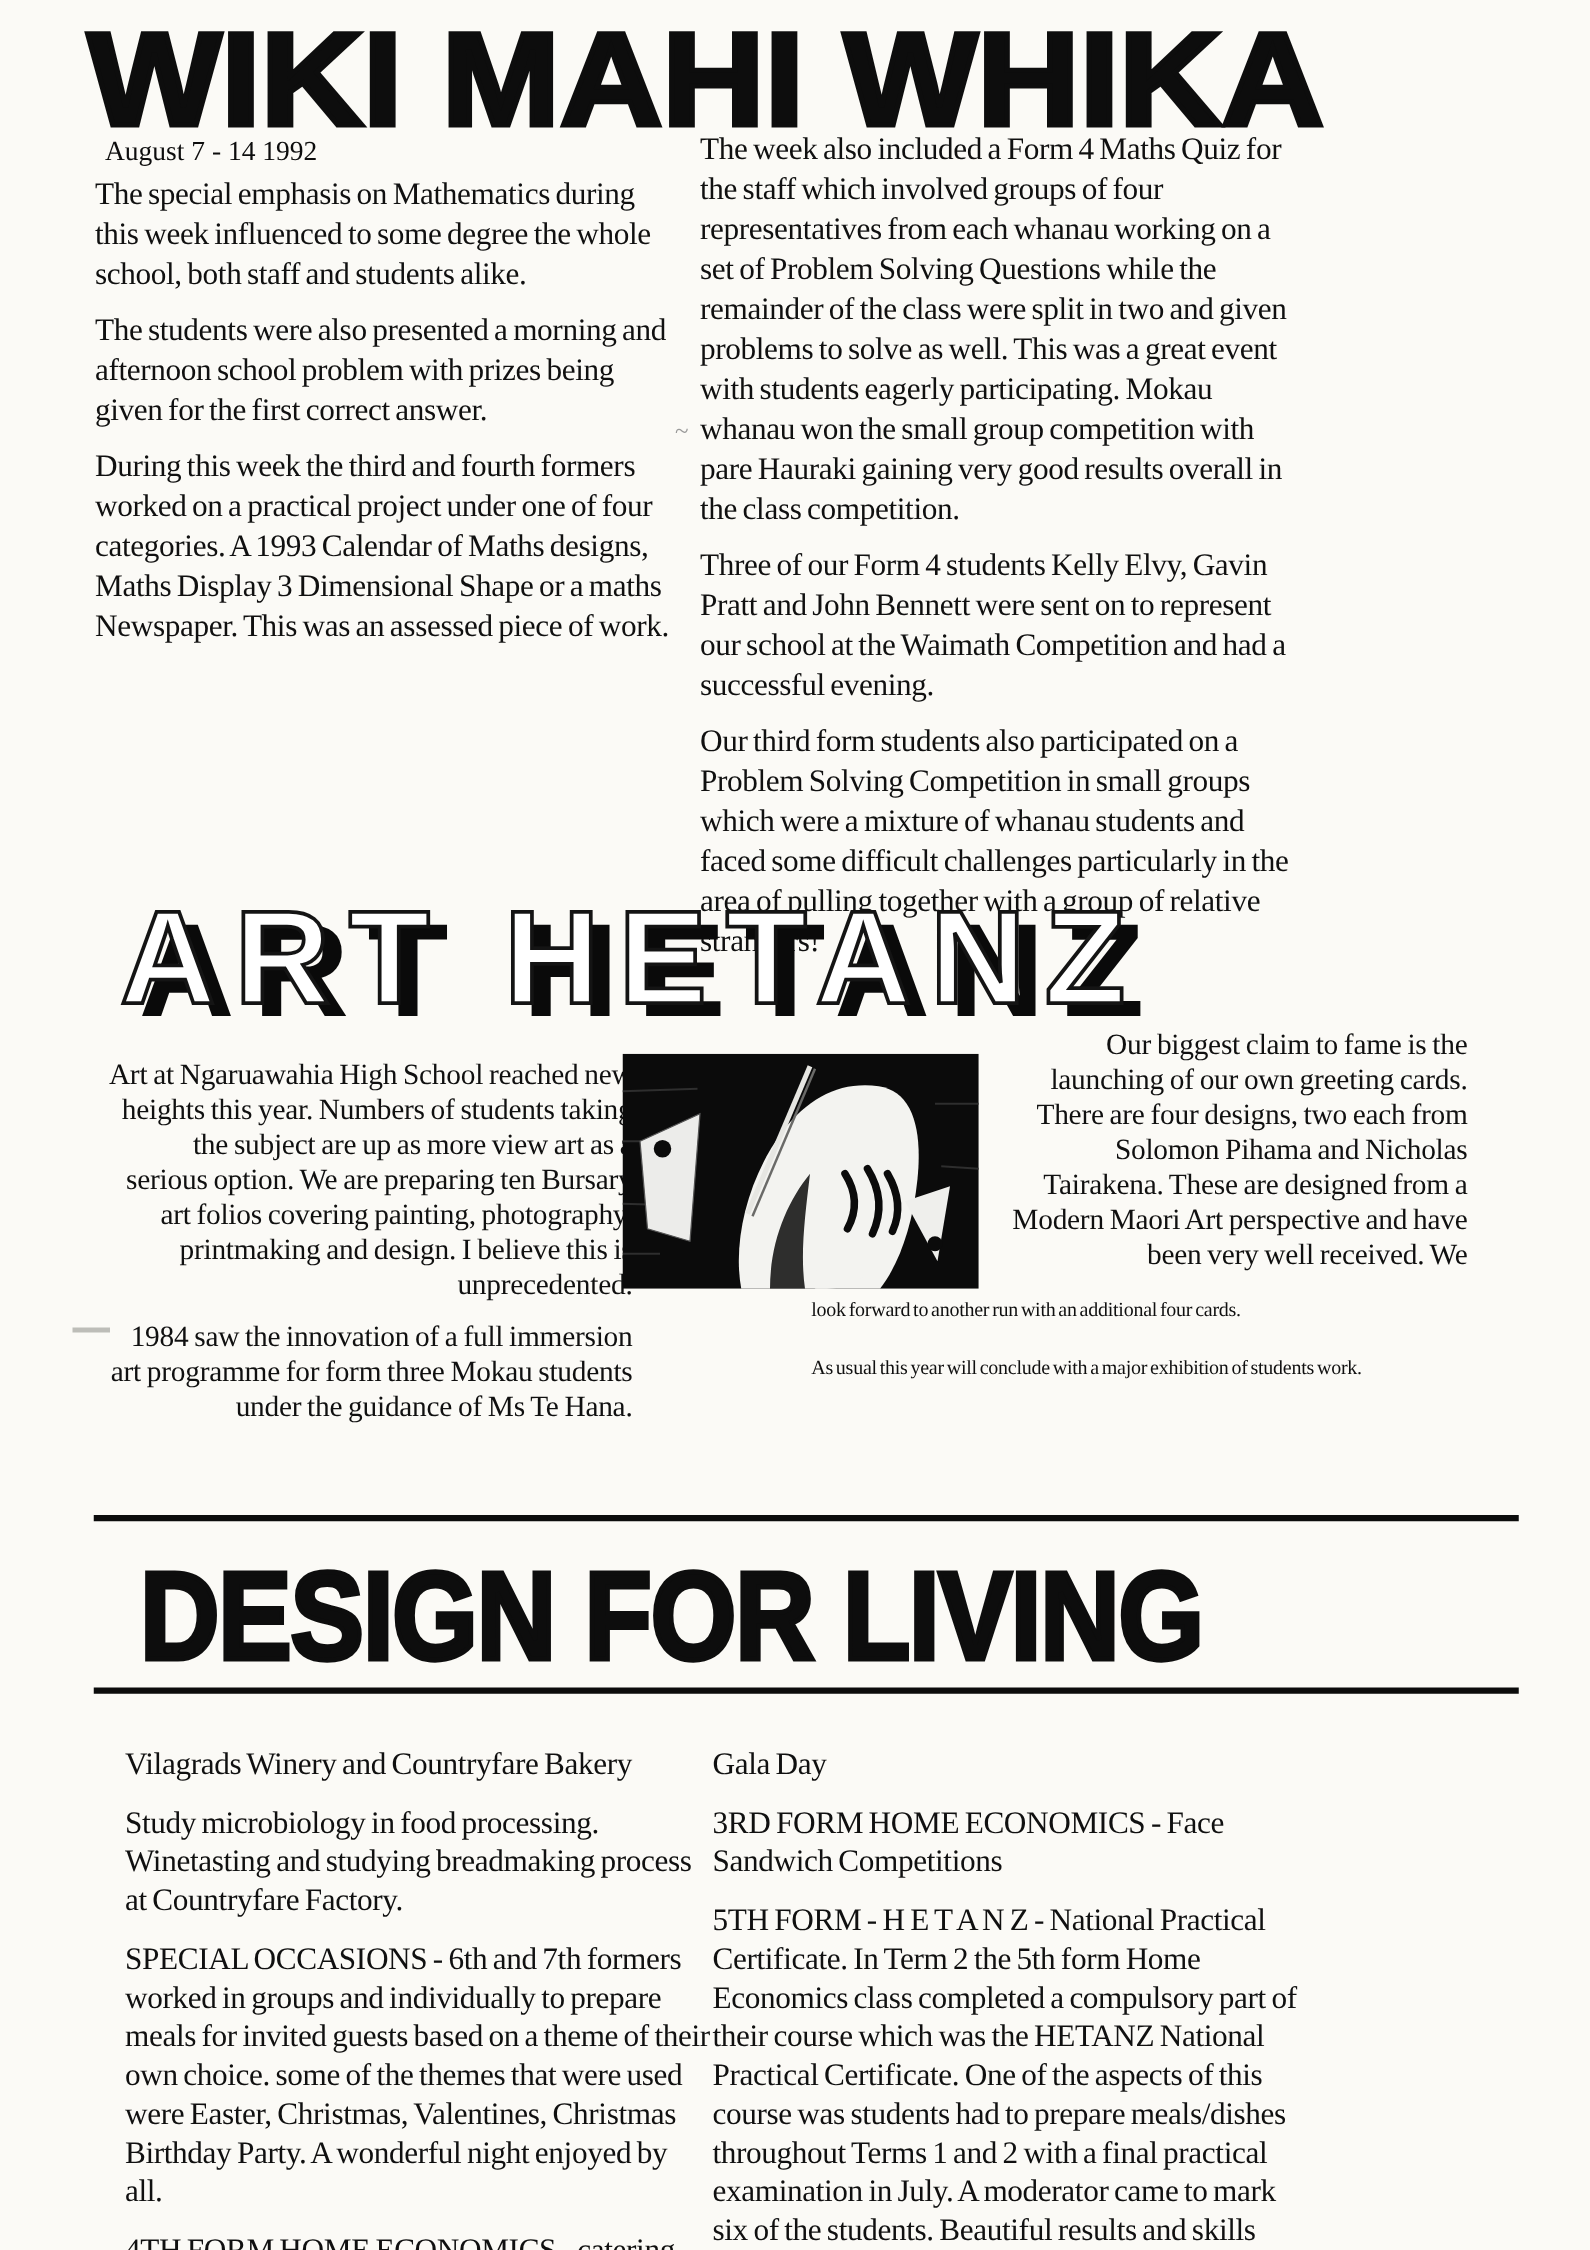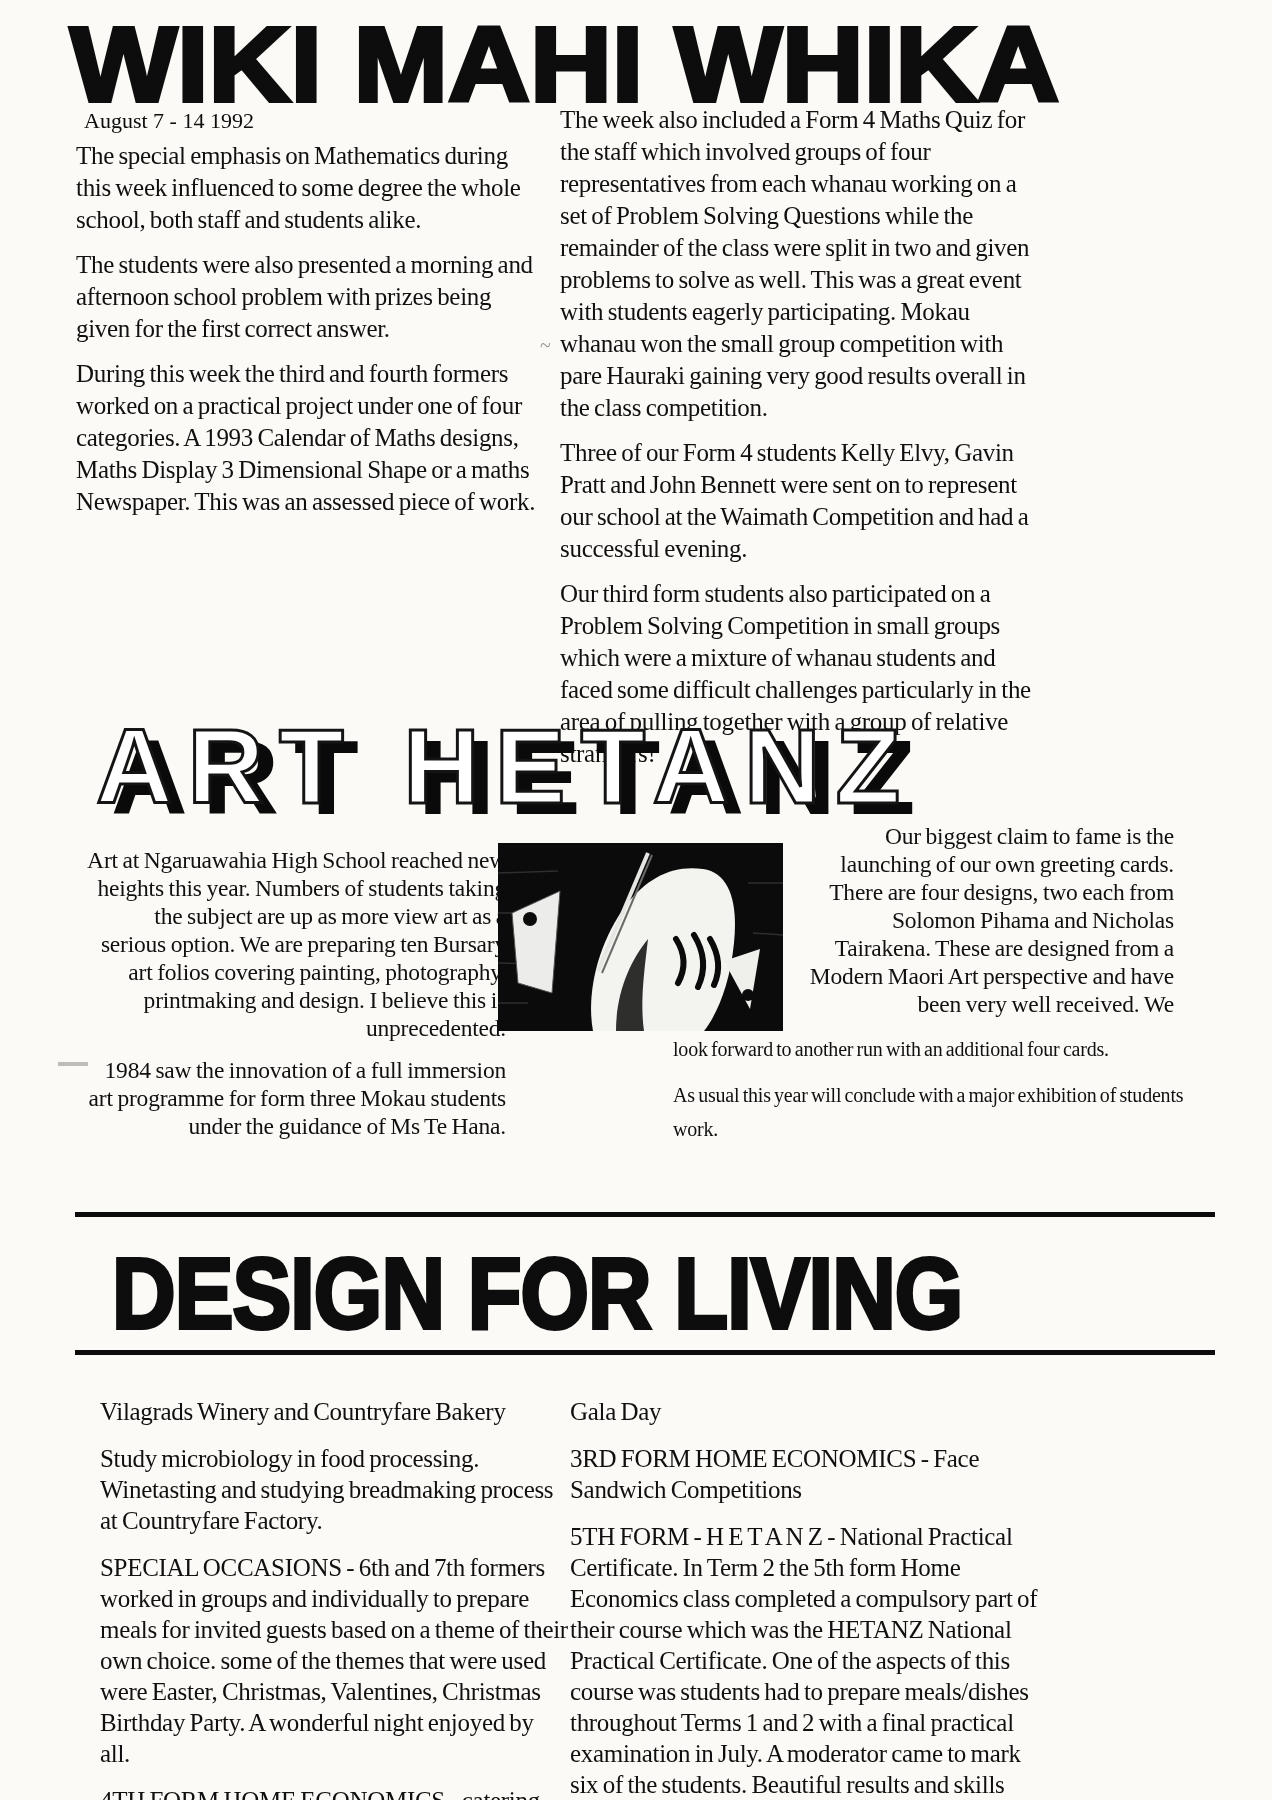--- a/index.html
+++ b/index.html
@@ -30,21 +30,21 @@
   }
   .design-headline{
     left:112px;top:1236px;font-size:100px;letter-spacing:-1px;
     -webkit-text-stroke:4px #0d0d0d;
     transform:scaleX(0.88);transform-origin:0 0;
   }
   .dateline{left:84px;top:108px;font-size:22px;font-family:Liberation Serif, serif;}
   .rule{background:#0c0c0c;height:5px;left:75px;width:1140px;}
   .artcol{font-size:23.5px;line-height:28px;letter-spacing:-0.2px;word-spacing:-1px;text-align:right;}
   .artcol p{margin:0 0 14px 0;}
-  .wrapblock{font-size:20px;line-height:34px;letter-spacing:-0.2px;margin-left:24px;}
+  .wrapblock{font-size:16px;line-height:34px;letter-spacing:-0.2px;}
   .wrapblock p{margin:0 0 12px 0;}
   .bottomcol{font-size:25px;line-height:31px;}
   .bottomcol p{margin:16px 0 9px 0;font-family:Liberation Serif, serif;}
   .artifact{color:#9a9a9a;font-size:20px;}
   .margin-dash{background:#bdbdb8;height:4px;width:30px;}
 </style>
 </head>
 <body>
 
 <h1 class="abs display masthead">WIKI MAHI WHIKA</h1>

